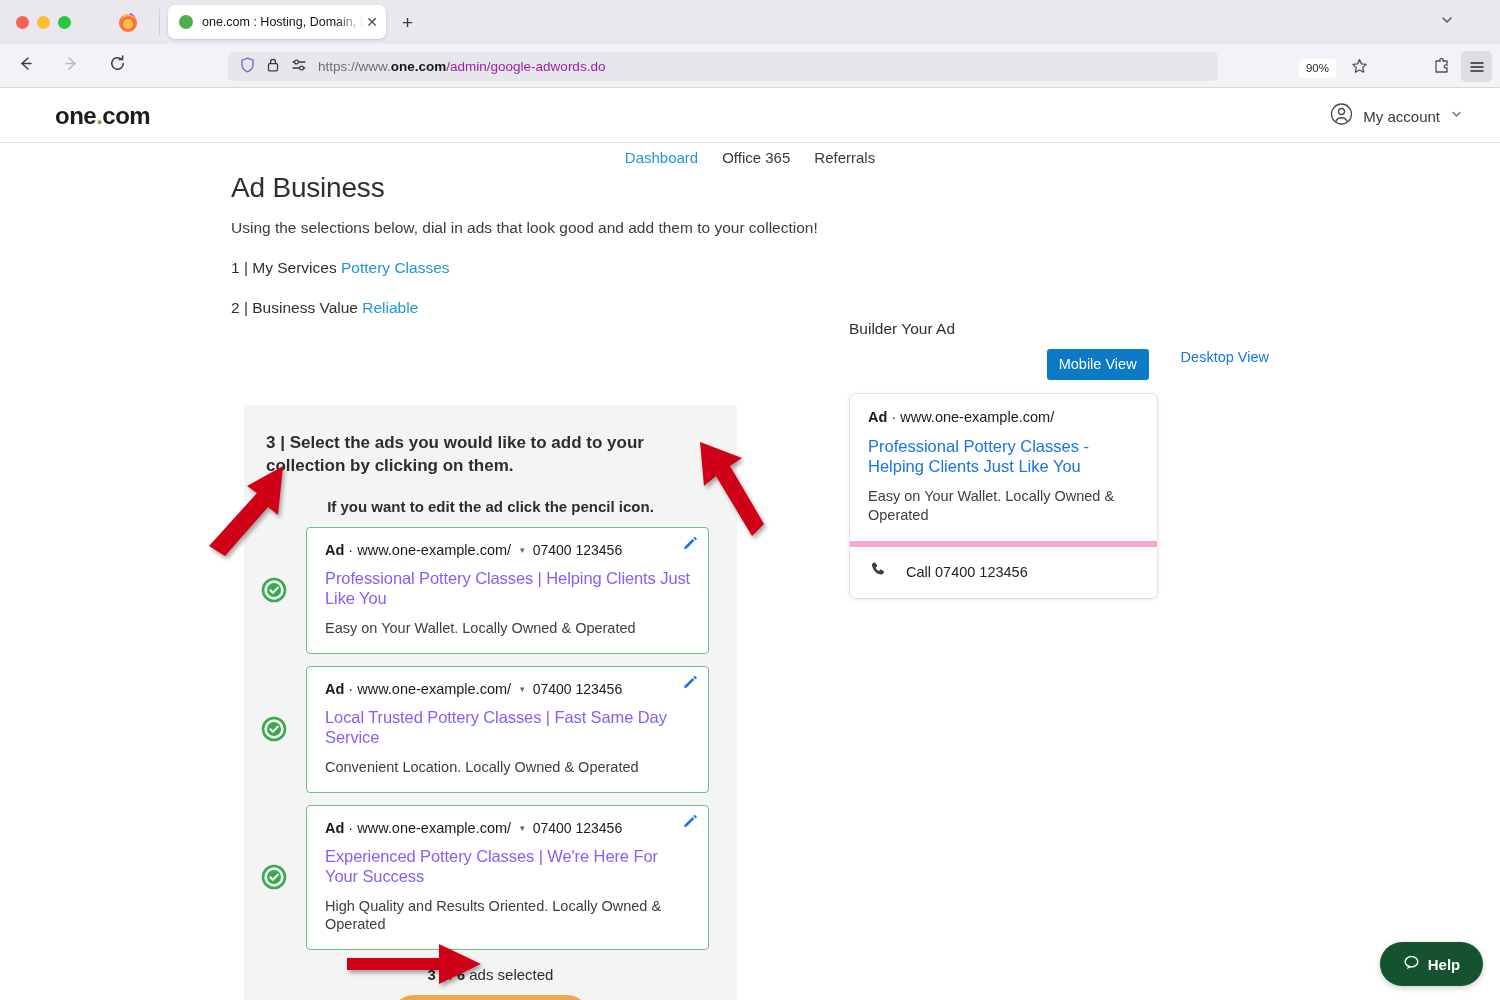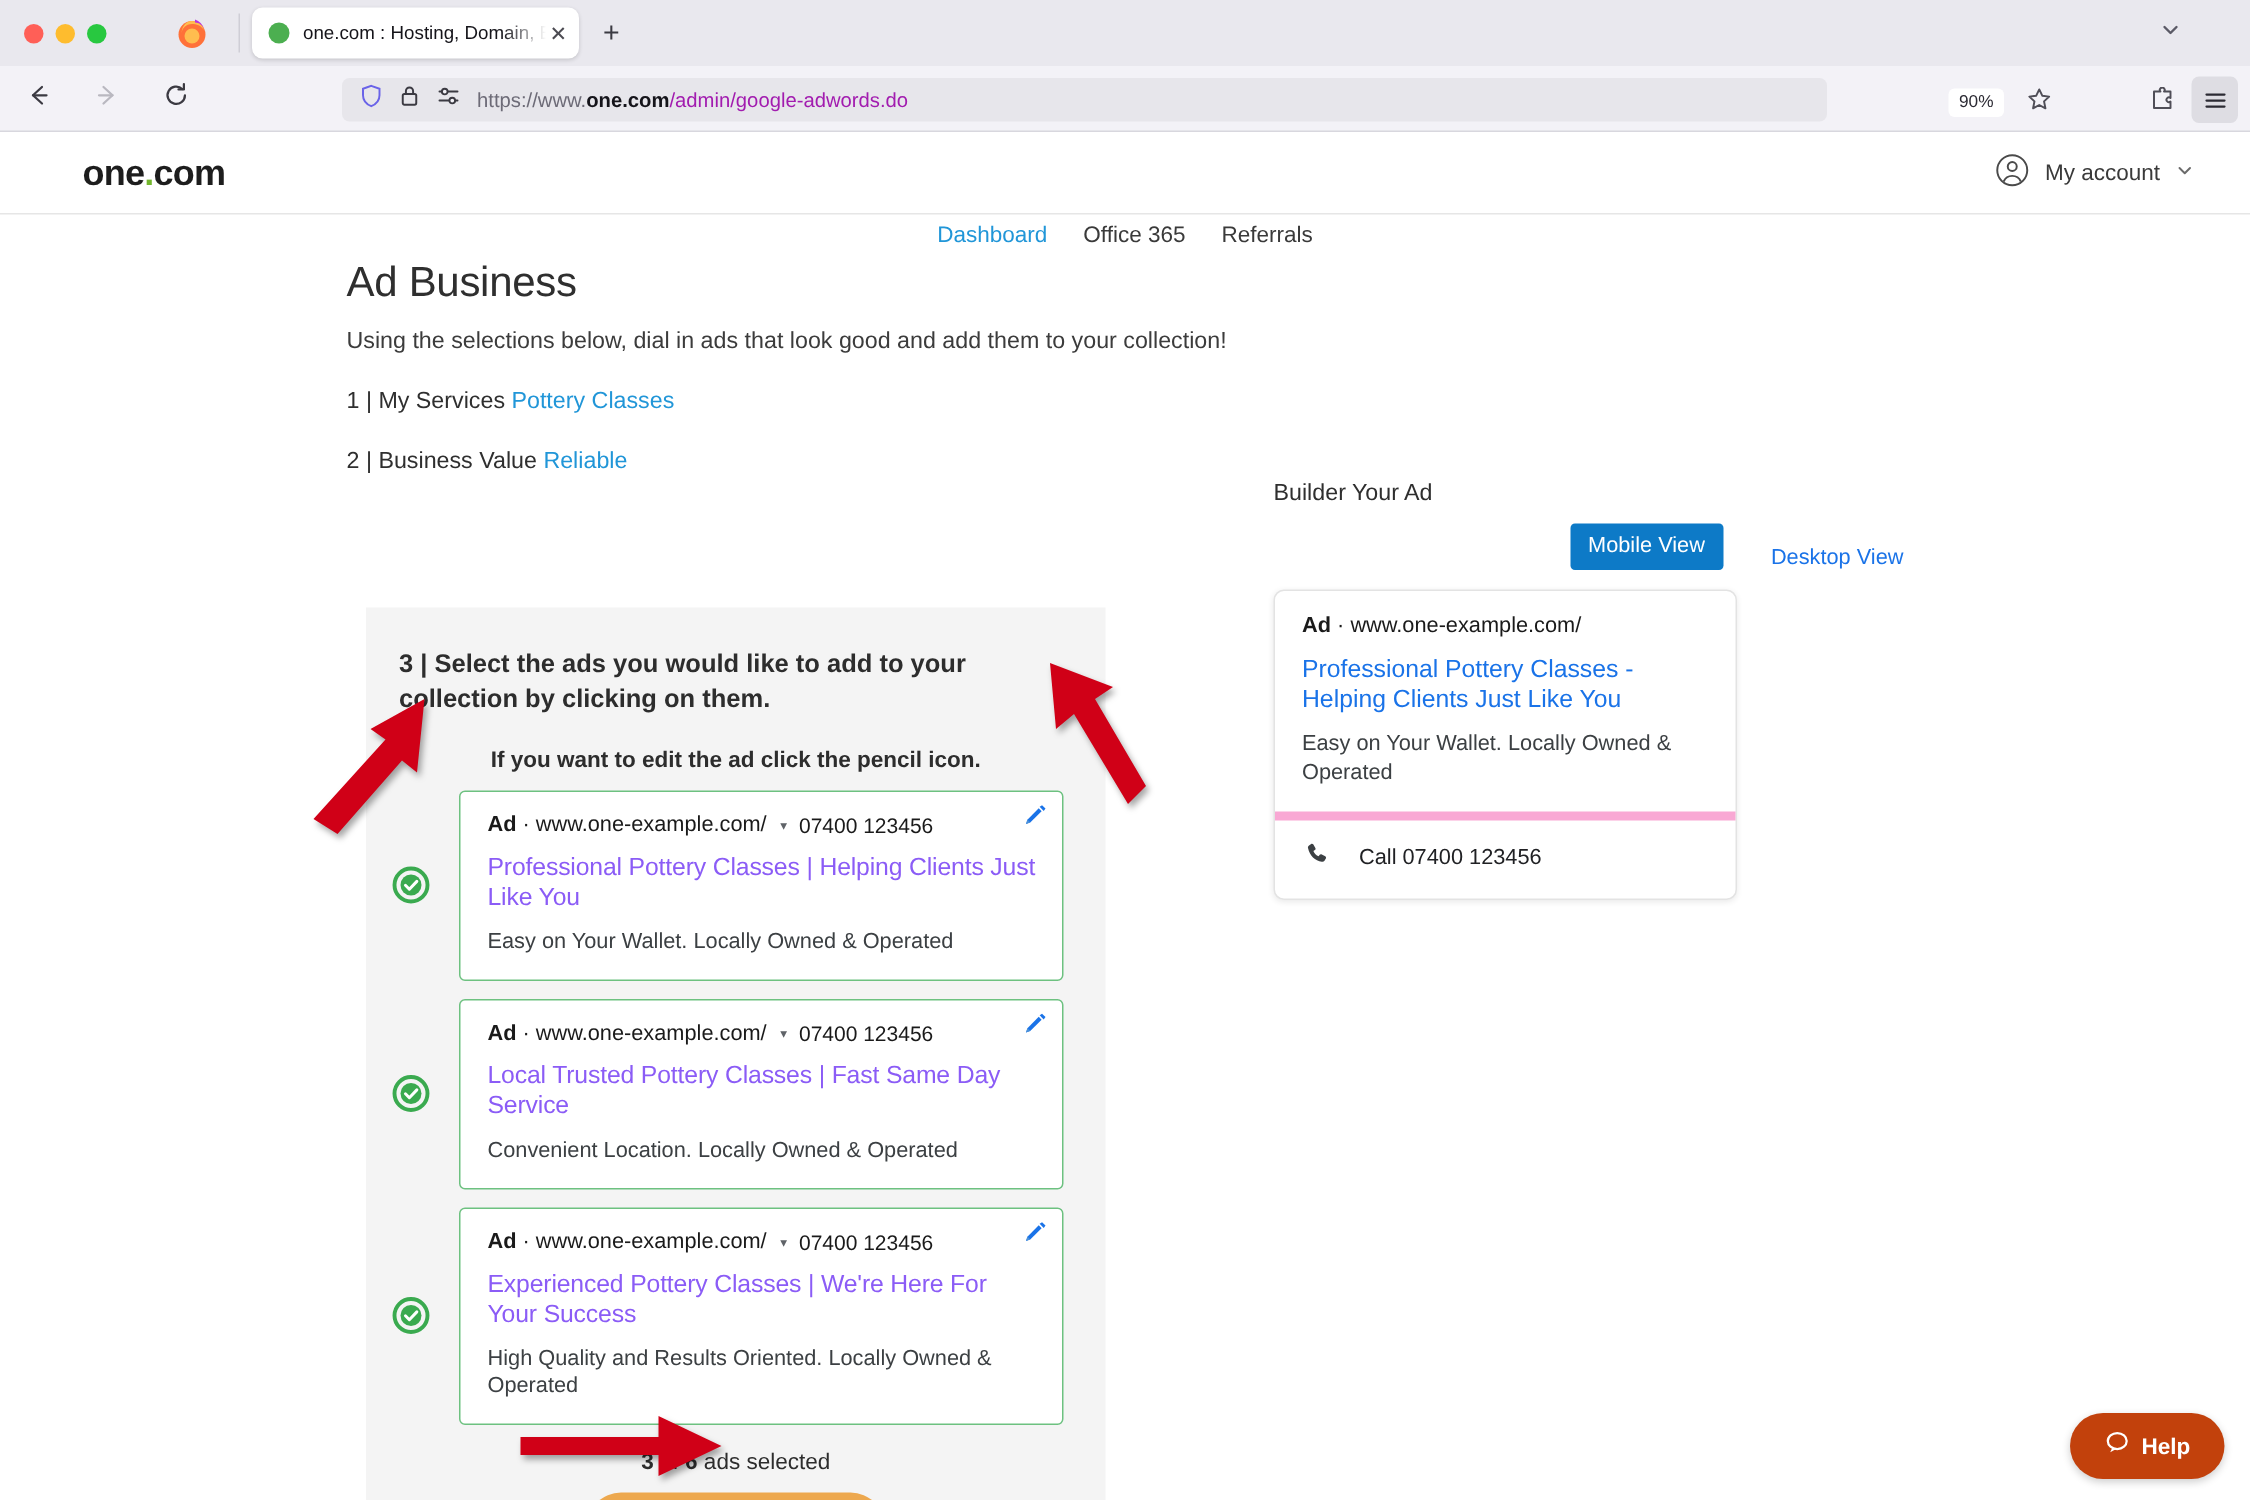--- a/index.html
+++ b/index.html
@@ -131,21 +131,21 @@
   .count b { font-weight:700; }
   .btn-orange {
     display:block; margin:12px auto 0; width:199px; height:46px;
     background:#eda84e; color:#fff; border:none; border-radius:24px;
     font-size:15px; font-weight:700; font-family:"Liberation Sans", sans-serif;
   }
 
   
   .preview { position:absolute; left:849px; top:231px; width:420px; }
   .preview-title { font-size:15.5px; color:#2f2f2f; }
-  .view-toggle { display:flex; justify-content:flex-end; align-items:flex-end; gap:12px; margin-top:11px; }
+  .view-toggle { display:flex; justify-content:flex-end; align-items:flex-start; gap:12px; margin-top:11px; }
   .view-btn {
     background:#0d7ac7; color:#fff; border:none; border-radius:3px;
     font-size:14.5px; font-family:"Liberation Sans", sans-serif;
     padding:7px 12px 8px;
   }
   .view-link { font-size:14.5px; color:#1a73e8;margin-left:20px; }
   .preview-card {
     margin-top:13px; width:309px; background:#fff; border:1px solid #e3e3e3;
     border-radius:7px; box-shadow:0 1px 4px rgba(0,0,0,.09);
   }
@@ -153,21 +153,21 @@
   .pv-head { font-size:14.5px; color:#1a1a1a; }
   .pv-head b { font-weight:700; }
   .pv-title { font-size:16.5px; color:#1a73e8; line-height:1.22; margin-top:11px; }
   .pv-desc { font-size:14.5px; color:#3c4043; line-height:1.3; margin-top:11px; }
   .pv-call { border-top:6px solid #f9a8d4; padding:13px 18px 14px; display:flex; align-items:center; gap:18px; }
   .pv-call-text { font-size:14.5px; color:#202124; }
 
   
   .help {
     position:absolute; right:17px; bottom:14px; width:103px; height:44px;
-    background:#c2410c; border-radius:22px; display:flex; align-items:center;
+    background:#14532d; border-radius:22px; display:flex; align-items:center;
     justify-content:center; gap:8px; box-shadow:0 2px 6px rgba(0,0,0,.2);
   }
   .help-label { font-size:15px; font-weight:700; color:#fff; }
 
   
   .arrow { position:absolute; filter: drop-shadow(2px 3px 2px rgba(0,0,0,.35)); }
 </style>
 </head>
 <body>
 

